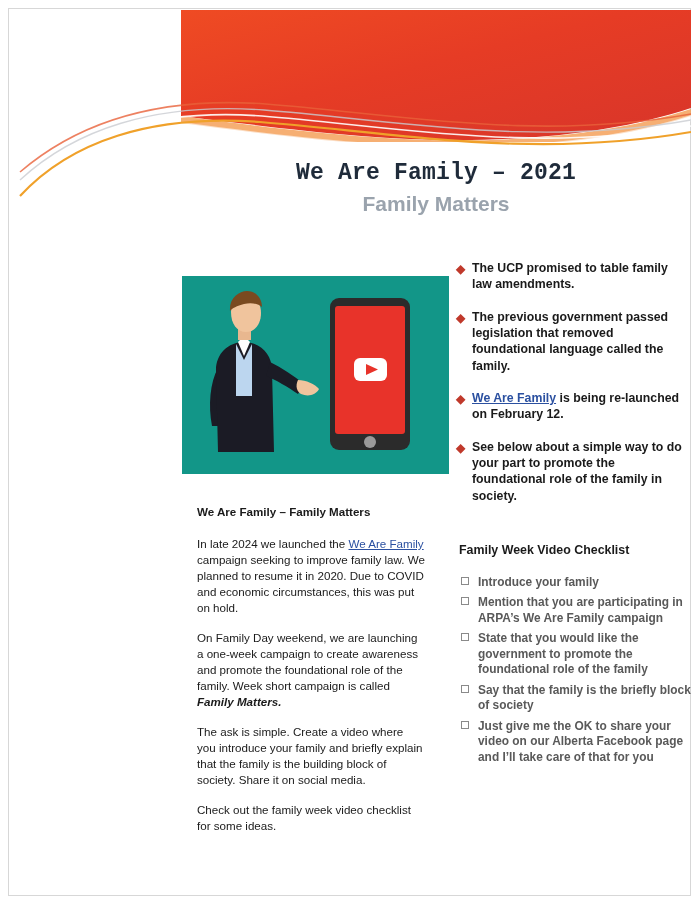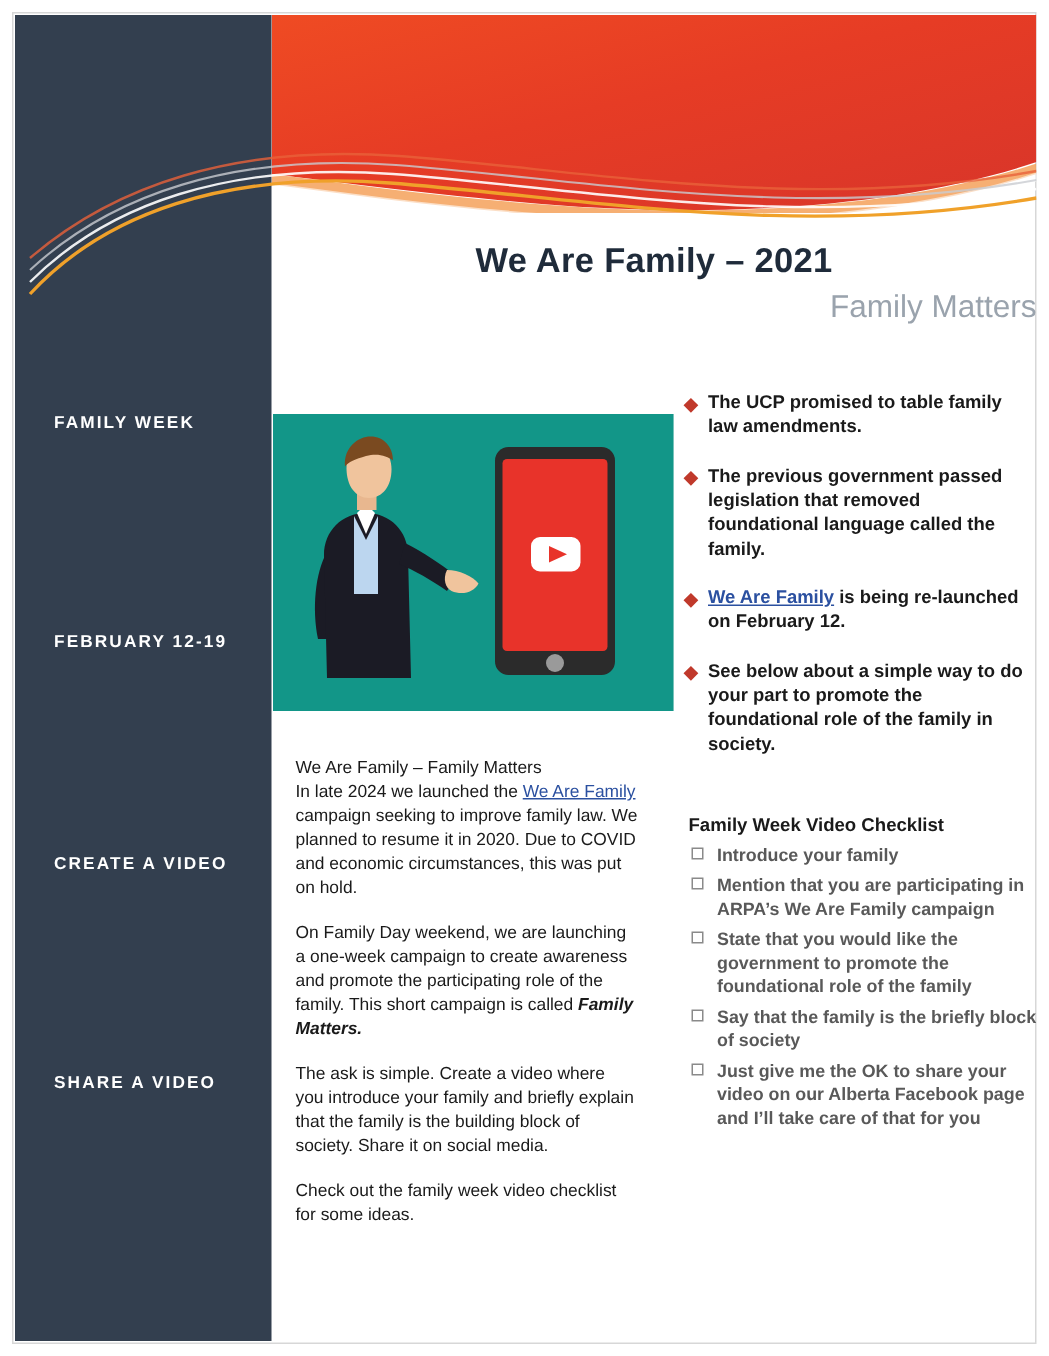--- a/index.html
+++ b/index.html
@@ -82,29 +82,28 @@
     left: 181px;
     top: 160px;
     width: 510px;
     text-align: center;
   }
   .title-main {
     font-size: 23px;
     font-weight: bold;
     color: #1f2b3a;
     letter-spacing: 0.2px;
-    font-family: Liberation Sans, sans-serif;
+    font-family: Liberation Mono, monospace;
   }
   .title-sub {
     margin-top: 6px;
     font-size: 21px;
-    font-weight: normal;
+    font-weight: bold;
     color: #9aa3ad;
     font-family: "Liberation Sans", sans-serif;
-    text-align: right;
   }
 
   
   .hero {
     position: absolute;
     left: 182px;
     top: 276px;
     width: 267px;
     height: 198px;
     background: #129688;
@@ -116,21 +115,21 @@
     position: absolute;
     left: 197px;
     top: 504px;
     width: 228px;
     font-size: 11.6px;
     line-height: 1.38;
     color: #1a1a1a;
     font-family: "Liberation Sans", sans-serif;
   }
   .body-col p { margin: 0 0 14px 0; }
-  .body-col .lead { font-weight: normal; margin-bottom: 0; }
+  .body-col .lead { font-weight: bold; margin-bottom: 16px; }
   .body-col a {
     color: #2b50a0;
     text-decoration: underline;
   }
   .body-col em { font-style: italic; font-weight: bold; }
 
   
   .bullets {
     position: absolute;
     left: 452px;
@@ -165,21 +164,21 @@
   .checklist {
     position: absolute;
     left: 459px;
     top: 543px;
     width: 234px;
   }
   .checklist-title {
     font-size: 12.4px;
     font-weight: bold;
     color: #1a1a1a;
-    margin-bottom: 6px;
+    margin-bottom: 18px;
     font-family: "Liberation Sans", sans-serif;
   }
   .check-item {
     position: relative;
     padding-left: 19px;
     margin-bottom: 5px;
     font-size: 11.9px;
     font-weight: bold;
     line-height: 1.3;
     color: #595959;
@@ -213,28 +212,20 @@
           <stop offset="45%" stop-color="#e63c25"></stop>
           <stop offset="100%" stop-color="#d8352a"></stop>
         </linearGradient>
       </defs>
       <path d="M0,0 L510,0 L510,98 C420,128 300,136 180,126 C110,120 50,112 0,106 Z" fill="url(#redgrad)"></path>
       <path d="M0,106 C60,114 120,122 190,127 C310,136 425,127 510,99 L510,106 C425,134 310,143 190,134 C120,129 60,121 0,113 Z" fill="#f4a15a" opacity="0.85"></path>
       <path d="M0,112 C60,120 120,128 190,133 C310,142 425,133 510,105 L510,111 C425,139 310,148 190,139 C120,134 60,126 0,118 Z" fill="#ffffff" opacity="0.6"></path>
     </svg>
   </div>
 
-  <div class="sidebar">
-    <div class="sidebar-labels">
-      <div class="side-label l1">FAMILY WEEK</div>
-      <div class="side-label l2">FEBRUARY 12-19</div>
-      <div class="side-label l3">CREATE A VIDEO</div>
-      <div class="side-label l4">SHARE A VIDEO</div>
-    </div>
-  </div>
 
   <svg class="swoosh" viewBox="0 0 681 190" xmlns="http://www.w3.org/2000/svg">
     <path d="M10,186 C60,132 140,104 250,112 C380,122 520,150 681,122" fill="none" stroke="#f0a12a" stroke-width="2.2"></path>
     <path d="M10,178 C62,126 142,98 252,106 C382,116 522,144 681,116" fill="none" stroke="#ffffff" stroke-width="1.6" opacity="0.9"></path>
     <path d="M10,170 C64,120 144,92 254,100 C384,110 524,138 681,110" fill="none" stroke="#c9ccd1" stroke-width="1.4" opacity="0.8"></path>
     <path d="M10,162 C66,114 146,86 256,94 C386,104 526,132 681,104" fill="none" stroke="#e8623a" stroke-width="1.6" opacity="0.8"></path>
   </svg>
 
   <div class="title-block">
     <div class="title-main">We Are Family – 2021</div>
@@ -267,21 +258,21 @@
 
         <path d="M88,86 C100,92 112,100 122,108 L116,118 C106,111 94,104 84,100 Z" fill="#1b1b25"></path>
         <path d="M116,104 C124,104 133,108 137,113 C134,119 126,121 119,118 C115,116 113,110 116,104 Z" fill="#f0c49d"></path>
       </g>
     </svg>
   </div>
 
   <div class="body-col">
     <p class="lead">We Are Family – Family Matters</p>
     <p><span>In late 2024 we launched the </span><a href="#">We Are Family</a><span> campaign seeking to improve family law. We planned to resume it in 2020. Due to COVID and economic circumstances, this was put on hold.</span></p>
-    <p><span>On Family Day weekend, we are launching a one-week campaign to create awareness and promote the participating role of the family. This short campaign is called </span><em>Family Matters.</em></p>
+    <p><span>On Family Day weekend, we are launching a one-week campaign to create awareness and promote the foundational role of the family. Week short campaign is called </span><em>Family Matters.</em></p>
     <p>The ask is simple. Create a video where you introduce your family and briefly explain that the family is the building block of society. Share it on social media.</p>
     <p>Check  out the family week video checklist for some ideas.</p>
   </div>
 
   <div class="bullets">
     <div class="bullet">
       <span class="dot">◆</span>
       <span>The UCP promised to table family law amendments.</span>
     </div>
     <div class="bullet">

